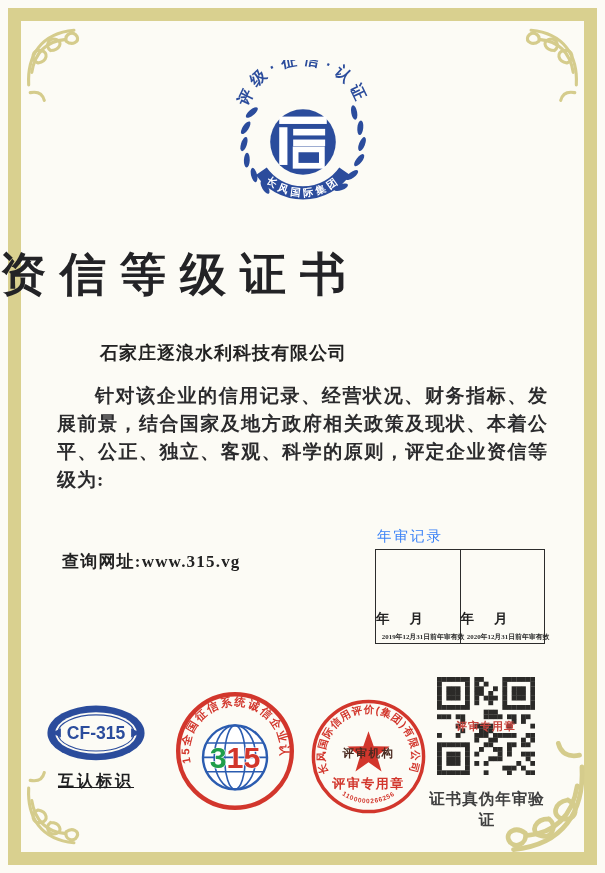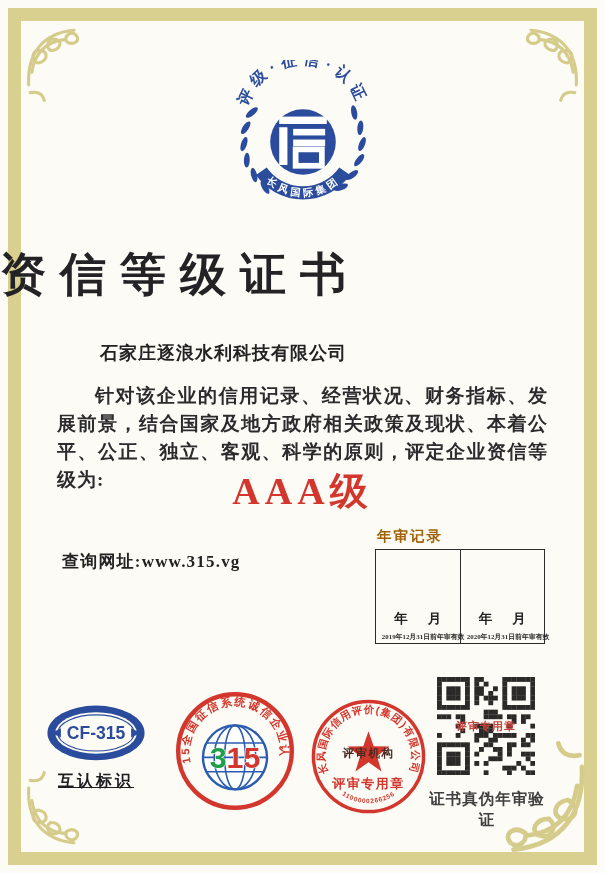--- a/index.html
+++ b/index.html
@@ -18,25 +18,25 @@
   .credit-code{position:absolute;top:311px;right:56px;font-family:"Liberation Sans","DejaVu Sans",sans-serif;
          font-weight:bold;font-size:16px;color:#3a3a3c;letter-spacing:.5px;}
   .company{position:absolute;left:60px;top:341px;font-weight:bold;font-size:18px;color:#222;
          font-family:"Liberation Sans","DejaVu Sans",sans-serif;letter-spacing:1px;margin-left:40px;}
   .body-text{position:absolute;left:57px;right:57px;top:382px;font-size:19px;font-weight:bold;
          color:#2b2b2d;line-height:28px;text-align:justify;text-indent:2em;letter-spacing:1px;}
   .rating{position:absolute;left:0;right:0;top:466px;text-align:center;font-size:38px;
          font-weight:bold;color:#d2362c;letter-spacing:5px;}
   .fields{position:absolute;left:62px;top:548px;font-size:17px;font-weight:bold;color:#222;
          line-height:27.5px;letter-spacing:1.2px;}
-  .rb-label{position:absolute;left:377px;top:527px;font-size:14.5px;font-weight:bold;color:#a16207;letter-spacing:2px;}
+  .rb-label{position:absolute;left:377px;top:527px;font-size:14.5px;font-weight:normal;color:#3b82f6;letter-spacing:2px;}
   .rbox{position:absolute;left:375px;top:549px;width:168px;height:93px;border:1.5px solid #2c2c2c;display:flex;}
   .rcell{position:relative;flex:1;}
   .rcell + .rcell{border-left:1.5px solid #2c2c2c;}
-  .ym{position:absolute;bottom:15px;left:0;right:0;text-align:center;font-weight:bold;font-size:13.5px;color:#222;}
+  .ym{position:absolute;bottom:15px;left:0;right:0;text-align:left;font-weight:bold;font-size:13.5px;color:#222;}
   .ym .gap{display:inline-block;width:20px;}
   .note{position:absolute;bottom:1px;left:0;right:0;text-align:center;font-size:8px;
         transform:scale(.86);color:#2b2b2b;white-space:nowrap;font-weight:bold;}
   .cf-logo{position:absolute;left:44px;top:703px;width:104px;height:62px;}
   .cf-caption{position:absolute;left:44px;top:771px;width:104px;text-align:center;
         font-size:16px;font-weight:bold;color:#1d1d1f;letter-spacing:3px;text-decoration:underline;}
   .globe-seal{position:absolute;left:155px;top:671px;width:160px;height:160px;}
   .review-seal{position:absolute;left:292px;top:680px;width:153px;height:153px;}
   .qr-wrap{position:absolute;left:437px;top:677px;width:98px;height:98px;}
   .qr-overlay{position:absolute;left:0;right:0;top:42px;text-align:center;font-size:11px;
@@ -111,21 +111,20 @@
       <textPath href="#arcTop" startOffset="50%" text-anchor="middle">评级·征信·认证</textPath>
     </text>
     <text font-size="12.5" font-weight="bold" fill="#ffffff" letter-spacing="3" dy="4">
       <textPath href="#arcBand" startOffset="50%" text-anchor="middle">长风国际集团</textPath>
     </text>
   </svg>
 
   <div class="title">资信等级证书</div>
   <div class="company">石家庄逐浪水利科技有限公司</div>
   <div class="body-text">针对该企业的信用记录、经营状况、财务指标、发展前景，结合国家及地方政府相关政策及现状、本着公平、公正、独立、客观、科学的原则，评定企业资信等级为:</div>
-  <div class="rating">AAA级</div>
 
   <div class="fields">
     <div>查询网址:www.315.vg</div>
   </div>
 
   <div class="rb-label">年审记录</div>
   <div class="rbox">
     <div class="rcell">
       <div class="ym">
         <span>年</span><span class="gap"></span><span>月</span>

